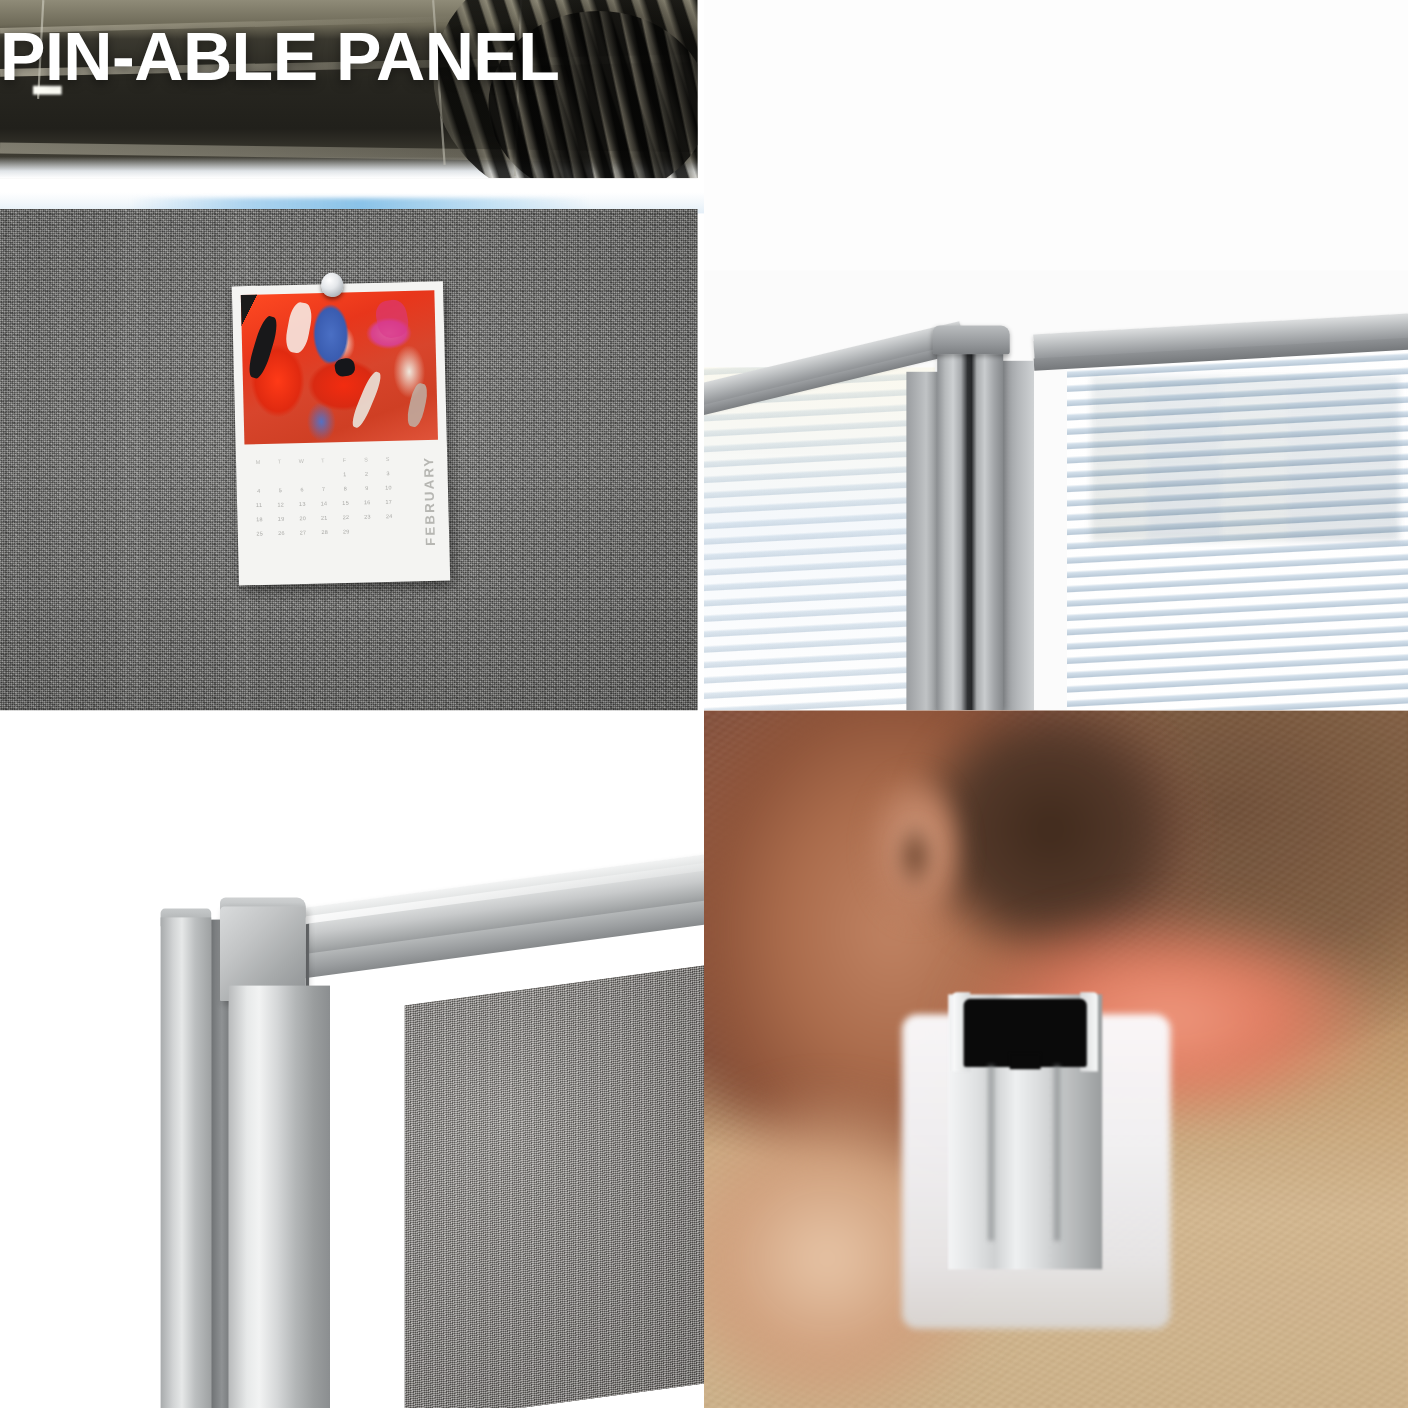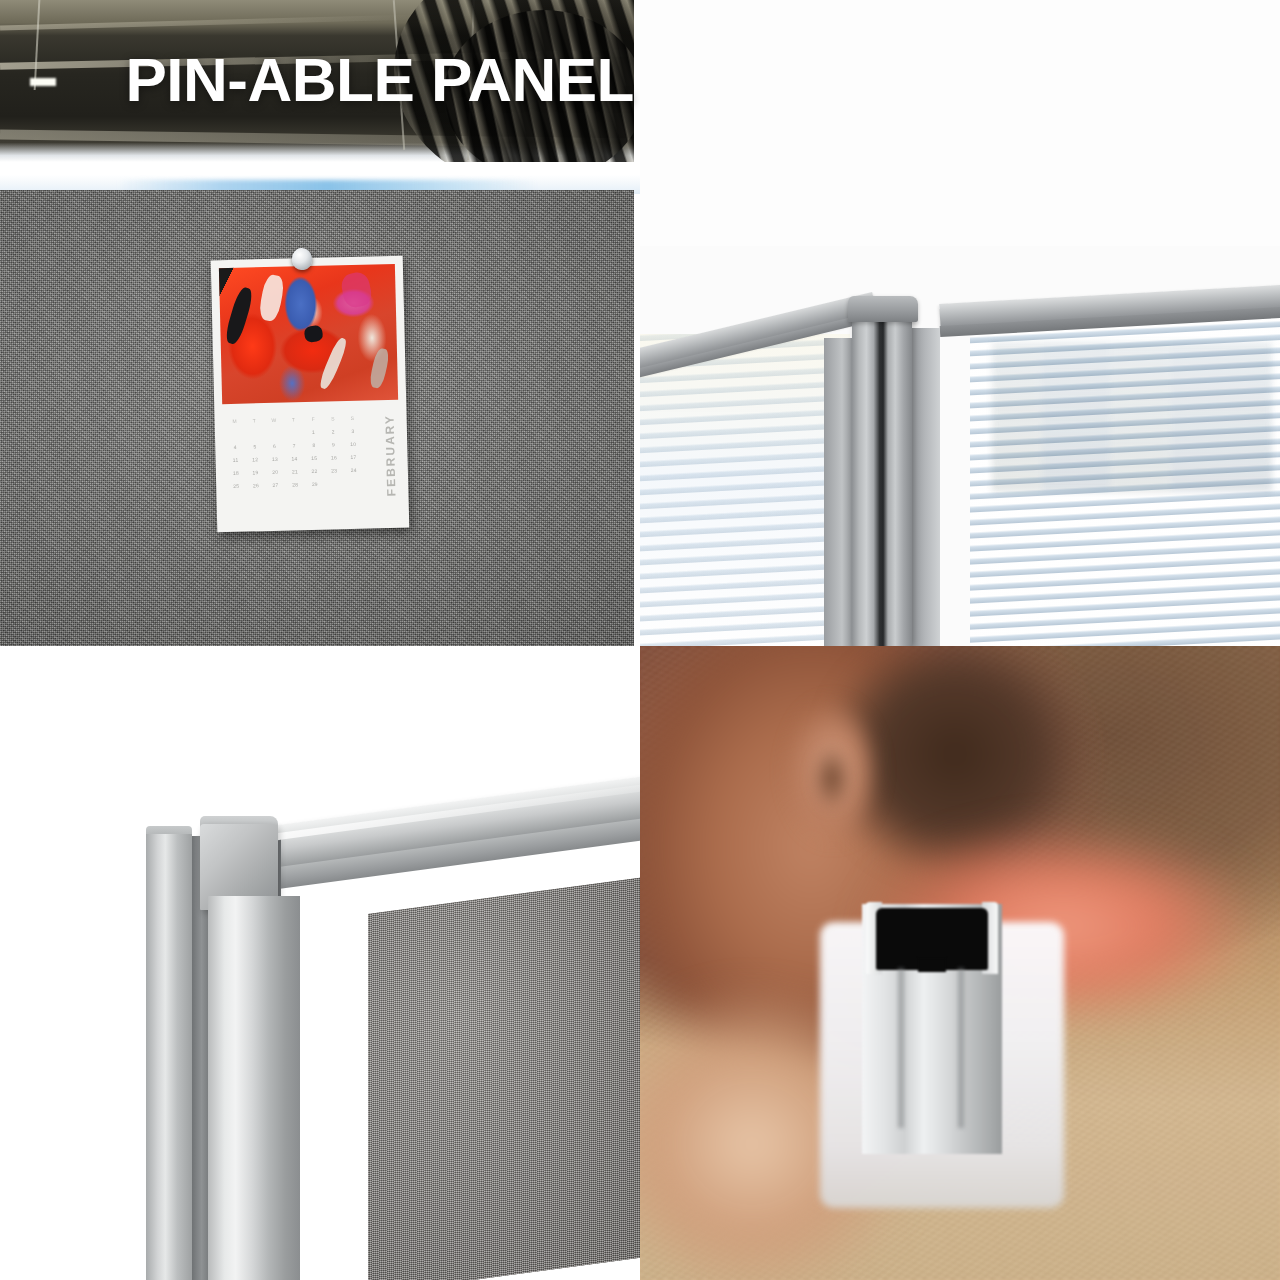--- a/index.html
+++ b/index.html
@@ -377,22 +377,22 @@
     background-image:
       repeating-linear-gradient(22deg, rgba(255,255,255,.07) 0 2px, rgba(90,60,35,.07) 2px 5px),
       repeating-linear-gradient(-38deg, rgba(255,245,225,.06) 0 3px, rgba(80,52,30,.06) 3px 6px);
     filter:blur(1.6px);
   }
 
   
   .headline { position:absolute; font-weight:700; line-height:1.02; }
 
   #headline-pinable {
-    left:0; top:48px; width:634px;
-    text-align:right;
+    left:0; top:21px; width:634px;
+    text-align:left;
     color:#ffffff;
     font-size:62px;
     letter-spacing:-0.5px;
     text-shadow:0 2px 10px rgba(0,0,0,.45);
     z-index:6;
   }
   .headline .line { display:block; white-space:nowrap; }
 </style>
 </head>
 <body>

